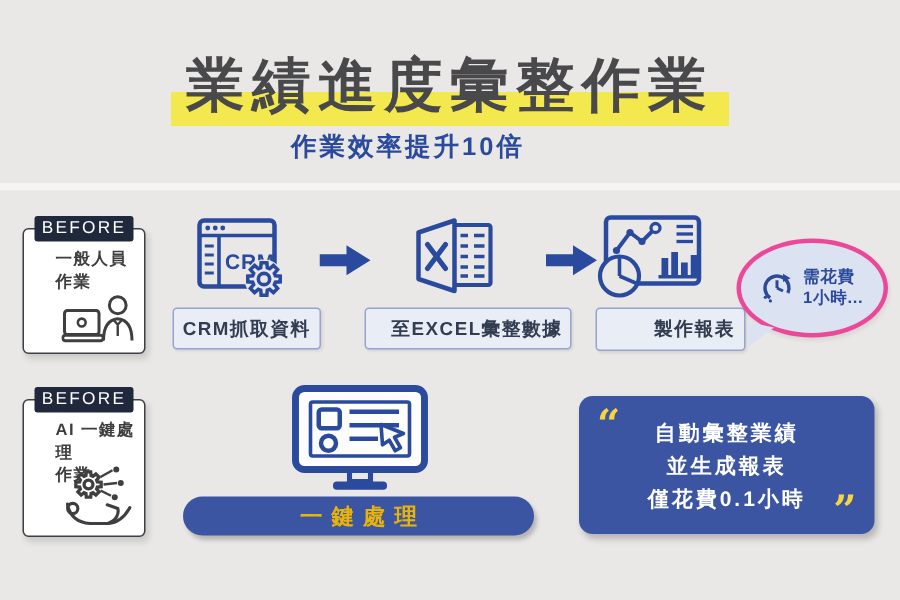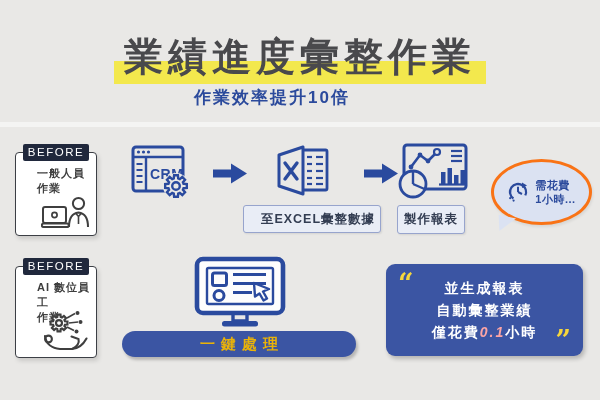--- a/index.html
+++ b/index.html
@@ -29,36 +29,36 @@
 
   
   .abs{position:absolute;}
   .step-label{position:absolute;height:26px;background:#e9edf6;border:1px solid #97a4cd;
               border-radius:3px;box-shadow:1px 1px 2px rgba(0,0,0,.09);
               display:flex;align-items:center;justify-content:center;
               font-size:12.5px;font-weight:bold;color:#333d52;letter-spacing:1px;}
 
   
   .bubble{position:absolute;left:491px;top:159px;width:95px;height:60px;background:#dbe2f2;
-          border:3px solid #f97316;border-radius:50%;box-shadow:1px 2px 3px rgba(0,0,0,.08);
+          border:3px solid #ec4899;border-radius:50%;box-shadow:1px 2px 3px rgba(0,0,0,.08);
           display:flex;align-items:center;justify-content:center;gap:6px;}
   .bubble-tail{position:absolute;left:497px;top:213px;width:20px;height:18px;background:#dbe2f2;
                clip-path:polygon(12% 100%,8% 10%,95% 30%);}
   .bubble-text{font-size:11px;font-weight:bold;color:#2b4a9c;line-height:14px;letter-spacing:.5px;}
 
   
   .pill{position:absolute;left:122px;top:331px;width:234px;height:26px;background:#3b55a3;
         border-radius:14px;box-shadow:2px 3px 3px rgba(0,0,0,.22);color:#eab308;
         font-size:15px;font-weight:bold;letter-spacing:6px;
         display:flex;align-items:center;justify-content:center;text-indent:6px;}
   .quote-box{position:absolute;left:386px;top:264px;width:197px;height:92px;background:#3b55a3;
              border-radius:9px;box-shadow:2px 3px 4px rgba(0,0,0,.22);color:#fff;}
   .quote-lines{position:absolute;left:0;top:13px;width:100%;text-align:center;
                font-size:14px;font-weight:bold;line-height:22px;letter-spacing:2px;}
-  .q-num{color:#fca5a5;font-style:italic;}
+  .q-num{color:#ffffff;}
   .qmark{position:absolute;font-family:"DejaVu Serif",serif;font-weight:bold;
          font-size:27px;color:#f6d63c;line-height:1;}
   .qmark.open{left:12px;top:6px;}
   .qmark.close{right:12px;bottom:2px;}
 
   svg{display:block;}
   .navy-stroke{stroke:#2a4a9e;fill:none;}
   .gray-stroke{stroke:#3f3f3f;fill:none;}
 </style>
 </head>
@@ -119,20 +119,21 @@
         <line x1="5.5" y1="21" x2="11.5" y2="21"></line>
         <line x1="5.5" y1="27" x2="11.5" y2="27"></line>
         <line x1="5.5" y1="33" x2="11.5" y2="33"></line>
         <line x1="5.5" y1="39" x2="11.5" y2="39"></line>
       </g>
       <text x="19" y="36" font-size="14" font-weight="bold" fill="#2a4a9e" letter-spacing="0.5">CRM</text>
       <circle cx="45" cy="43" r="13" fill="#e9e8e6"></circle>
       <use href="#gear-shape" transform="translate(45,43) scale(1.05)" fill="#e9e8e6" stroke="#2a4a9e" stroke-width="2.4"></use>
     </svg>
   </span>
+  <div class="step-label" style="left:115px;top:205px;width:97px;">CRM抓取資料</div>
 
   <span class="abs" style="left:213px;top:163px;">
     <svg width="36" height="21" viewBox="0 0 36 21">
       <polygon points="0,6.5 18,6.5 18,0.5 34,10.5 18,20.5 18,14.5 0,14.5" fill="#2a4a9e"></polygon>
     </svg>
   </span>
 
   <span class="abs" style="left:274px;top:142px;">
     <svg width="58" height="57" viewBox="0 0 58 57">
       <g class="navy-stroke" stroke-width="2.8">
@@ -187,21 +188,21 @@
         <rect x="51.5" y="26" width="4.5" height="16"></rect>
         <rect x="58" y="33" width="4.5" height="9"></rect>
         <rect x="64.5" y="28" width="4.5" height="14"></rect>
       </g>
       <line x1="43" y1="42.5" x2="70" y2="42.5" class="navy-stroke" stroke-width="2.2"></line>
       <circle cx="17" cy="42" r="13" fill="#e9e8e6" stroke="#2a4a9e" stroke-width="2.8"></circle>
       <line x1="17" y1="42" x2="17" y2="29.5" class="navy-stroke" stroke-width="2.4"></line>
       <line x1="17" y1="42" x2="28.5" y2="47" class="navy-stroke" stroke-width="2.4"></line>
     </svg>
   </span>
-  <div class="step-label" style="left:397px;top:205px;width:66px;height:27px;">製作報表</div>
+  <div class="step-label" style="left:397px;top:205px;width:66px;height:27px;padding-left:32px;">製作報表</div>
 
   <div class="bubble">
     <span>
       <svg width="22" height="22" viewBox="0 0 22 22">
         <circle cx="11" cy="11" r="8" fill="none" stroke="#2b4a9c" stroke-width="2.3" stroke-dasharray="36 14" transform="rotate(125 11 11)"></circle>
         <polygon points="15,1.5 20,4.5 15,7" fill="#2b4a9c"></polygon>
         <line x1="11" y1="11" x2="11" y2="5.8" stroke="#2b4a9c" stroke-width="2"></line>
         <line x1="11" y1="11" x2="15" y2="13" stroke="#2b4a9c" stroke-width="2"></line>
         <circle cx="3.2" cy="17.2" r="1.1" fill="#2b4a9c"></circle>
         <circle cx="6.6" cy="19.6" r="1.1" fill="#2b4a9c"></circle>
@@ -210,21 +211,21 @@
     <div class="bubble-text">
       <div>需花費</div>
       <div>1小時...</div>
     </div>
   </div>
   <div class="bubble-tail"></div>
 
   <div class="card after">
     <div class="badge">BEFORE</div>
     <div class="role">
-      <div>AI 數位員工</div>
+      <div>AI 一鍵處理</div>
       <div>作業</div>
     </div>
     <span class="card-icon">
       <svg width="48" height="42" viewBox="0 0 48 42">
         <use href="#gear-shape" transform="translate(17,13) scale(0.82)" fill="#fff" stroke="#3f3f3f" stroke-width="2.2"></use>
         <g class="gray-stroke" stroke-width="1.6">
           <line x1="25" y1="8" x2="33" y2="3.5"></line>
           <line x1="27" y1="13" x2="36" y2="12"></line>
           <line x1="25" y1="17" x2="32" y2="20.5"></line>
         </g>
@@ -256,20 +257,20 @@
       <polygon points="60,27 75,33 69,35.5 73,42.5 69.5,44.5 65.5,37.5 61,40.5" fill="#fdfdfd" stroke="#2a4a9e" stroke-width="2.4" stroke-linejoin="round"></polygon>
       <path d="M39,57 L39,65 L53,65 L53,57" fill="none" stroke="#2a4a9e" stroke-width="3.4"></path>
       <rect x="28" y="65" width="36" height="5.5" rx="2.5" fill="#2a4a9e"></rect>
     </svg>
   </span>
   <div class="pill">一鍵處理</div>
 
   <div class="quote-box">
     <span class="qmark open">“</span>
     <div class="quote-lines">
+      <div>自動彙整業績</div>
       <div>並生成報表</div>
-      <div>自動彙整業績</div>
       <div><span>僅花費</span><span class="q-num">0.1</span><span>小時</span></div>
     </div>
     <span class="qmark close">”</span>
   </div>
 
 </div>
 
 </body></html>

